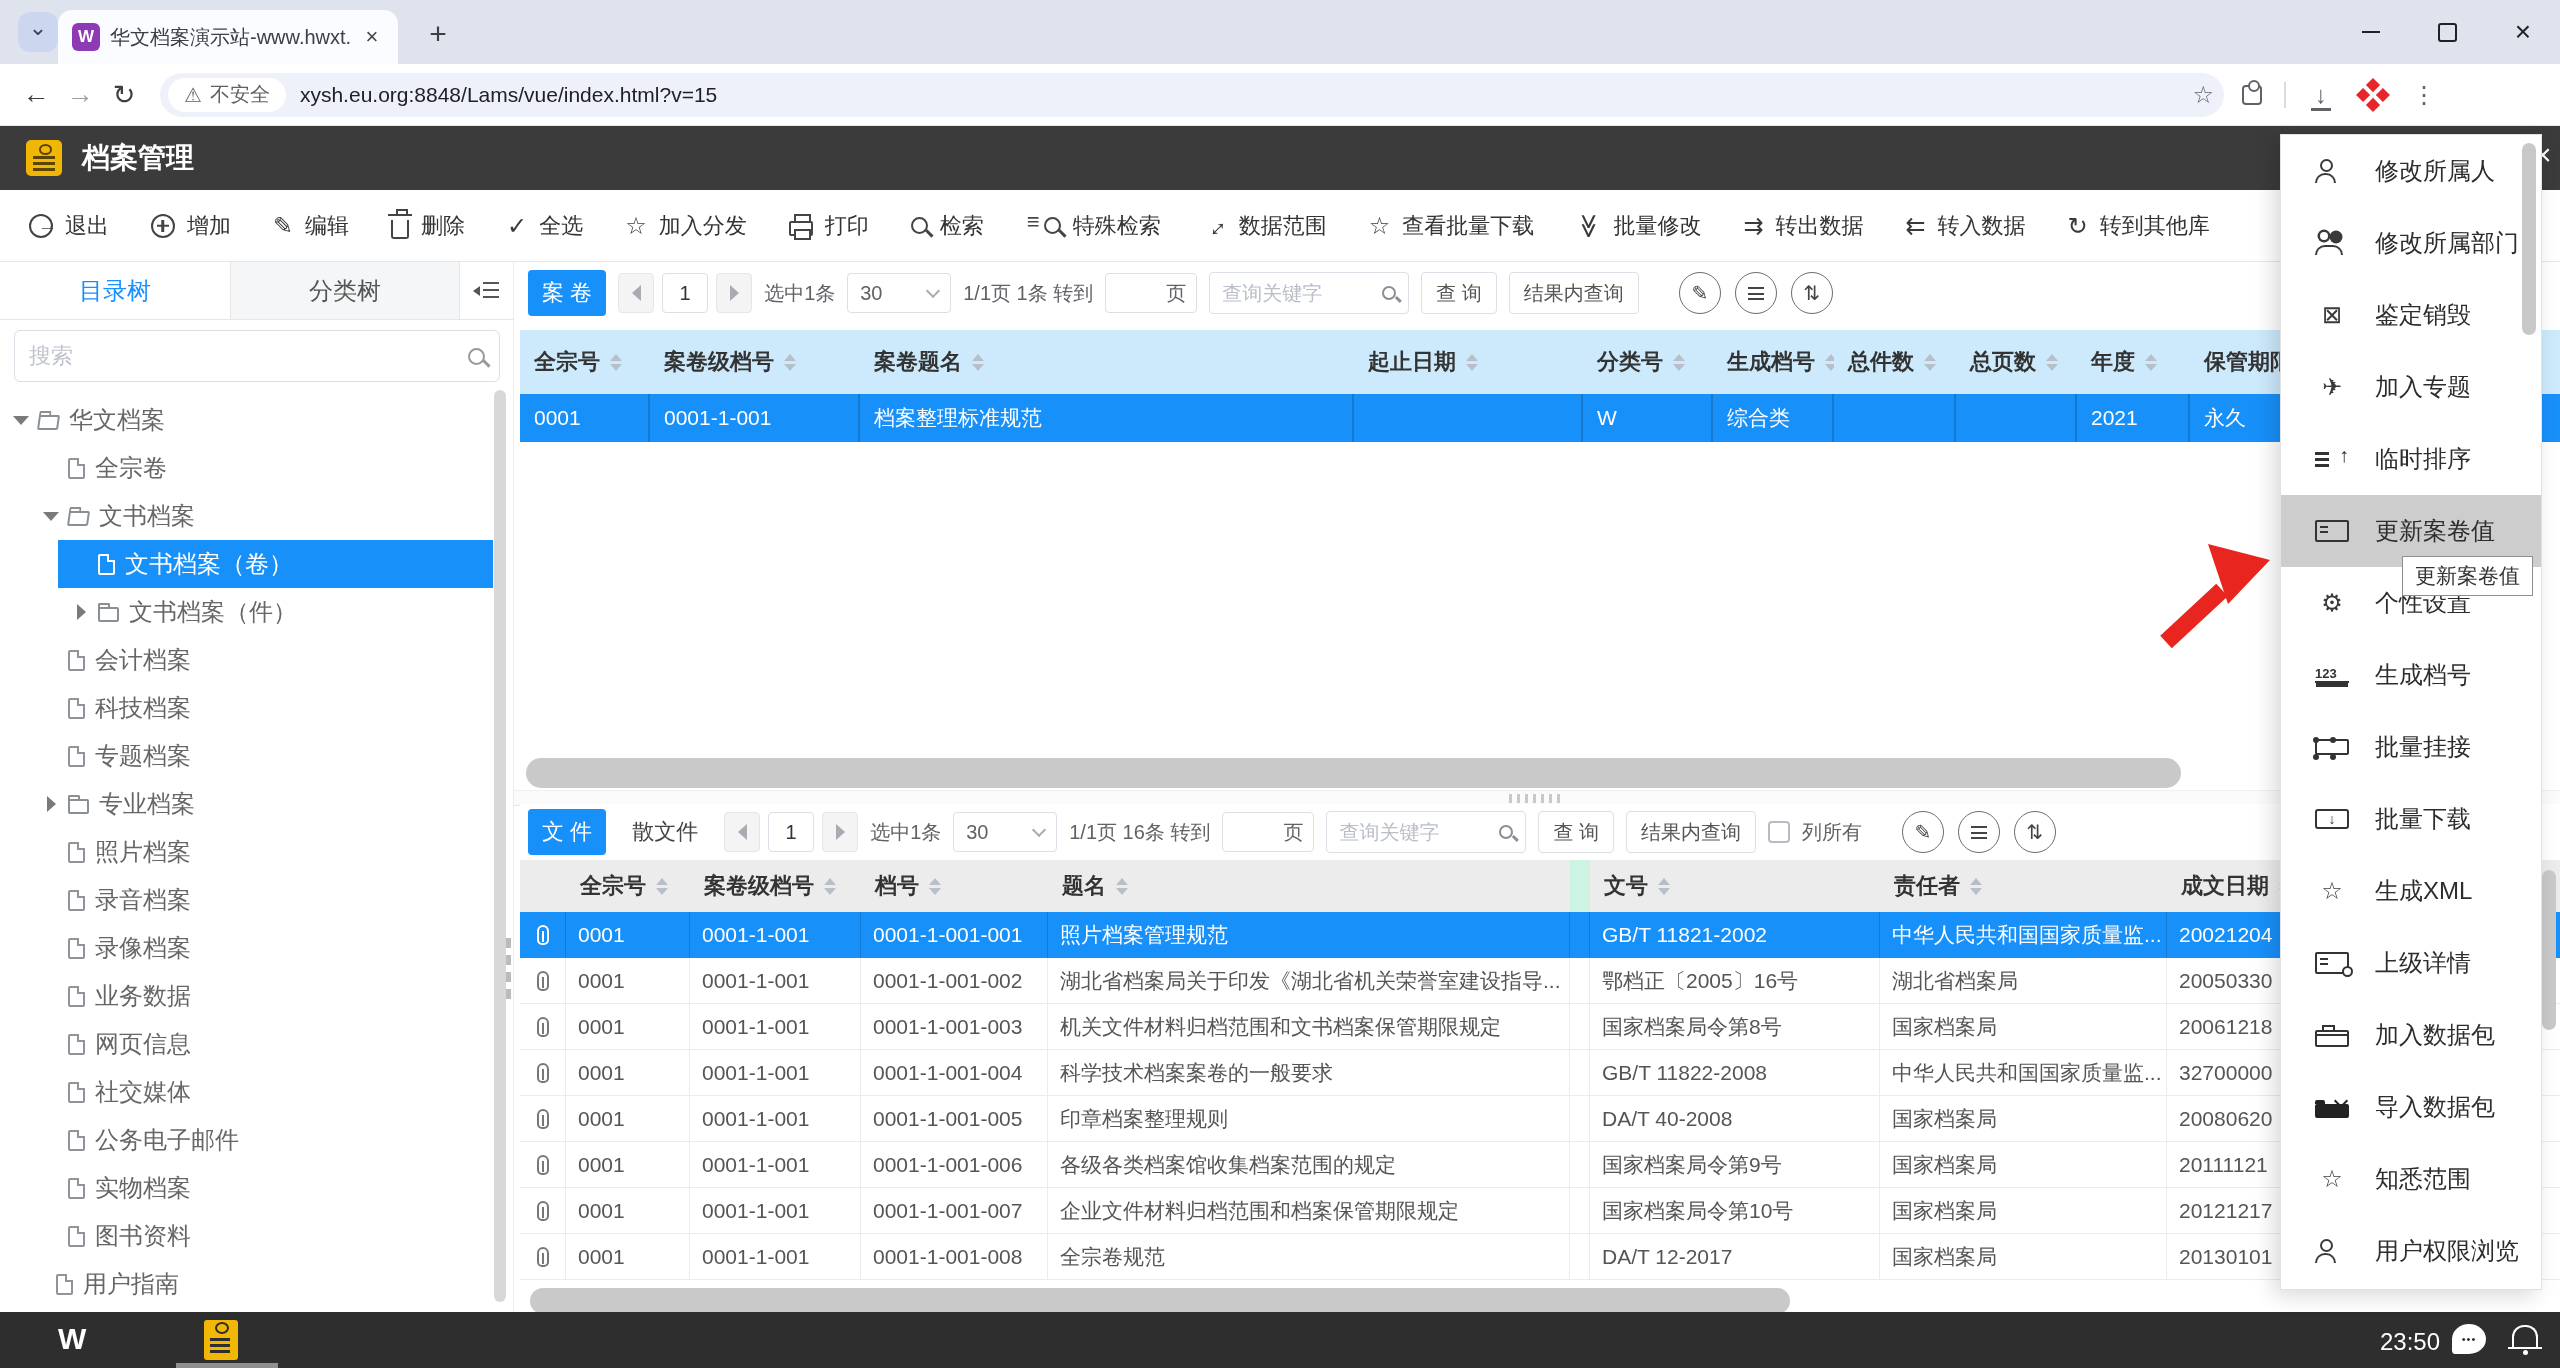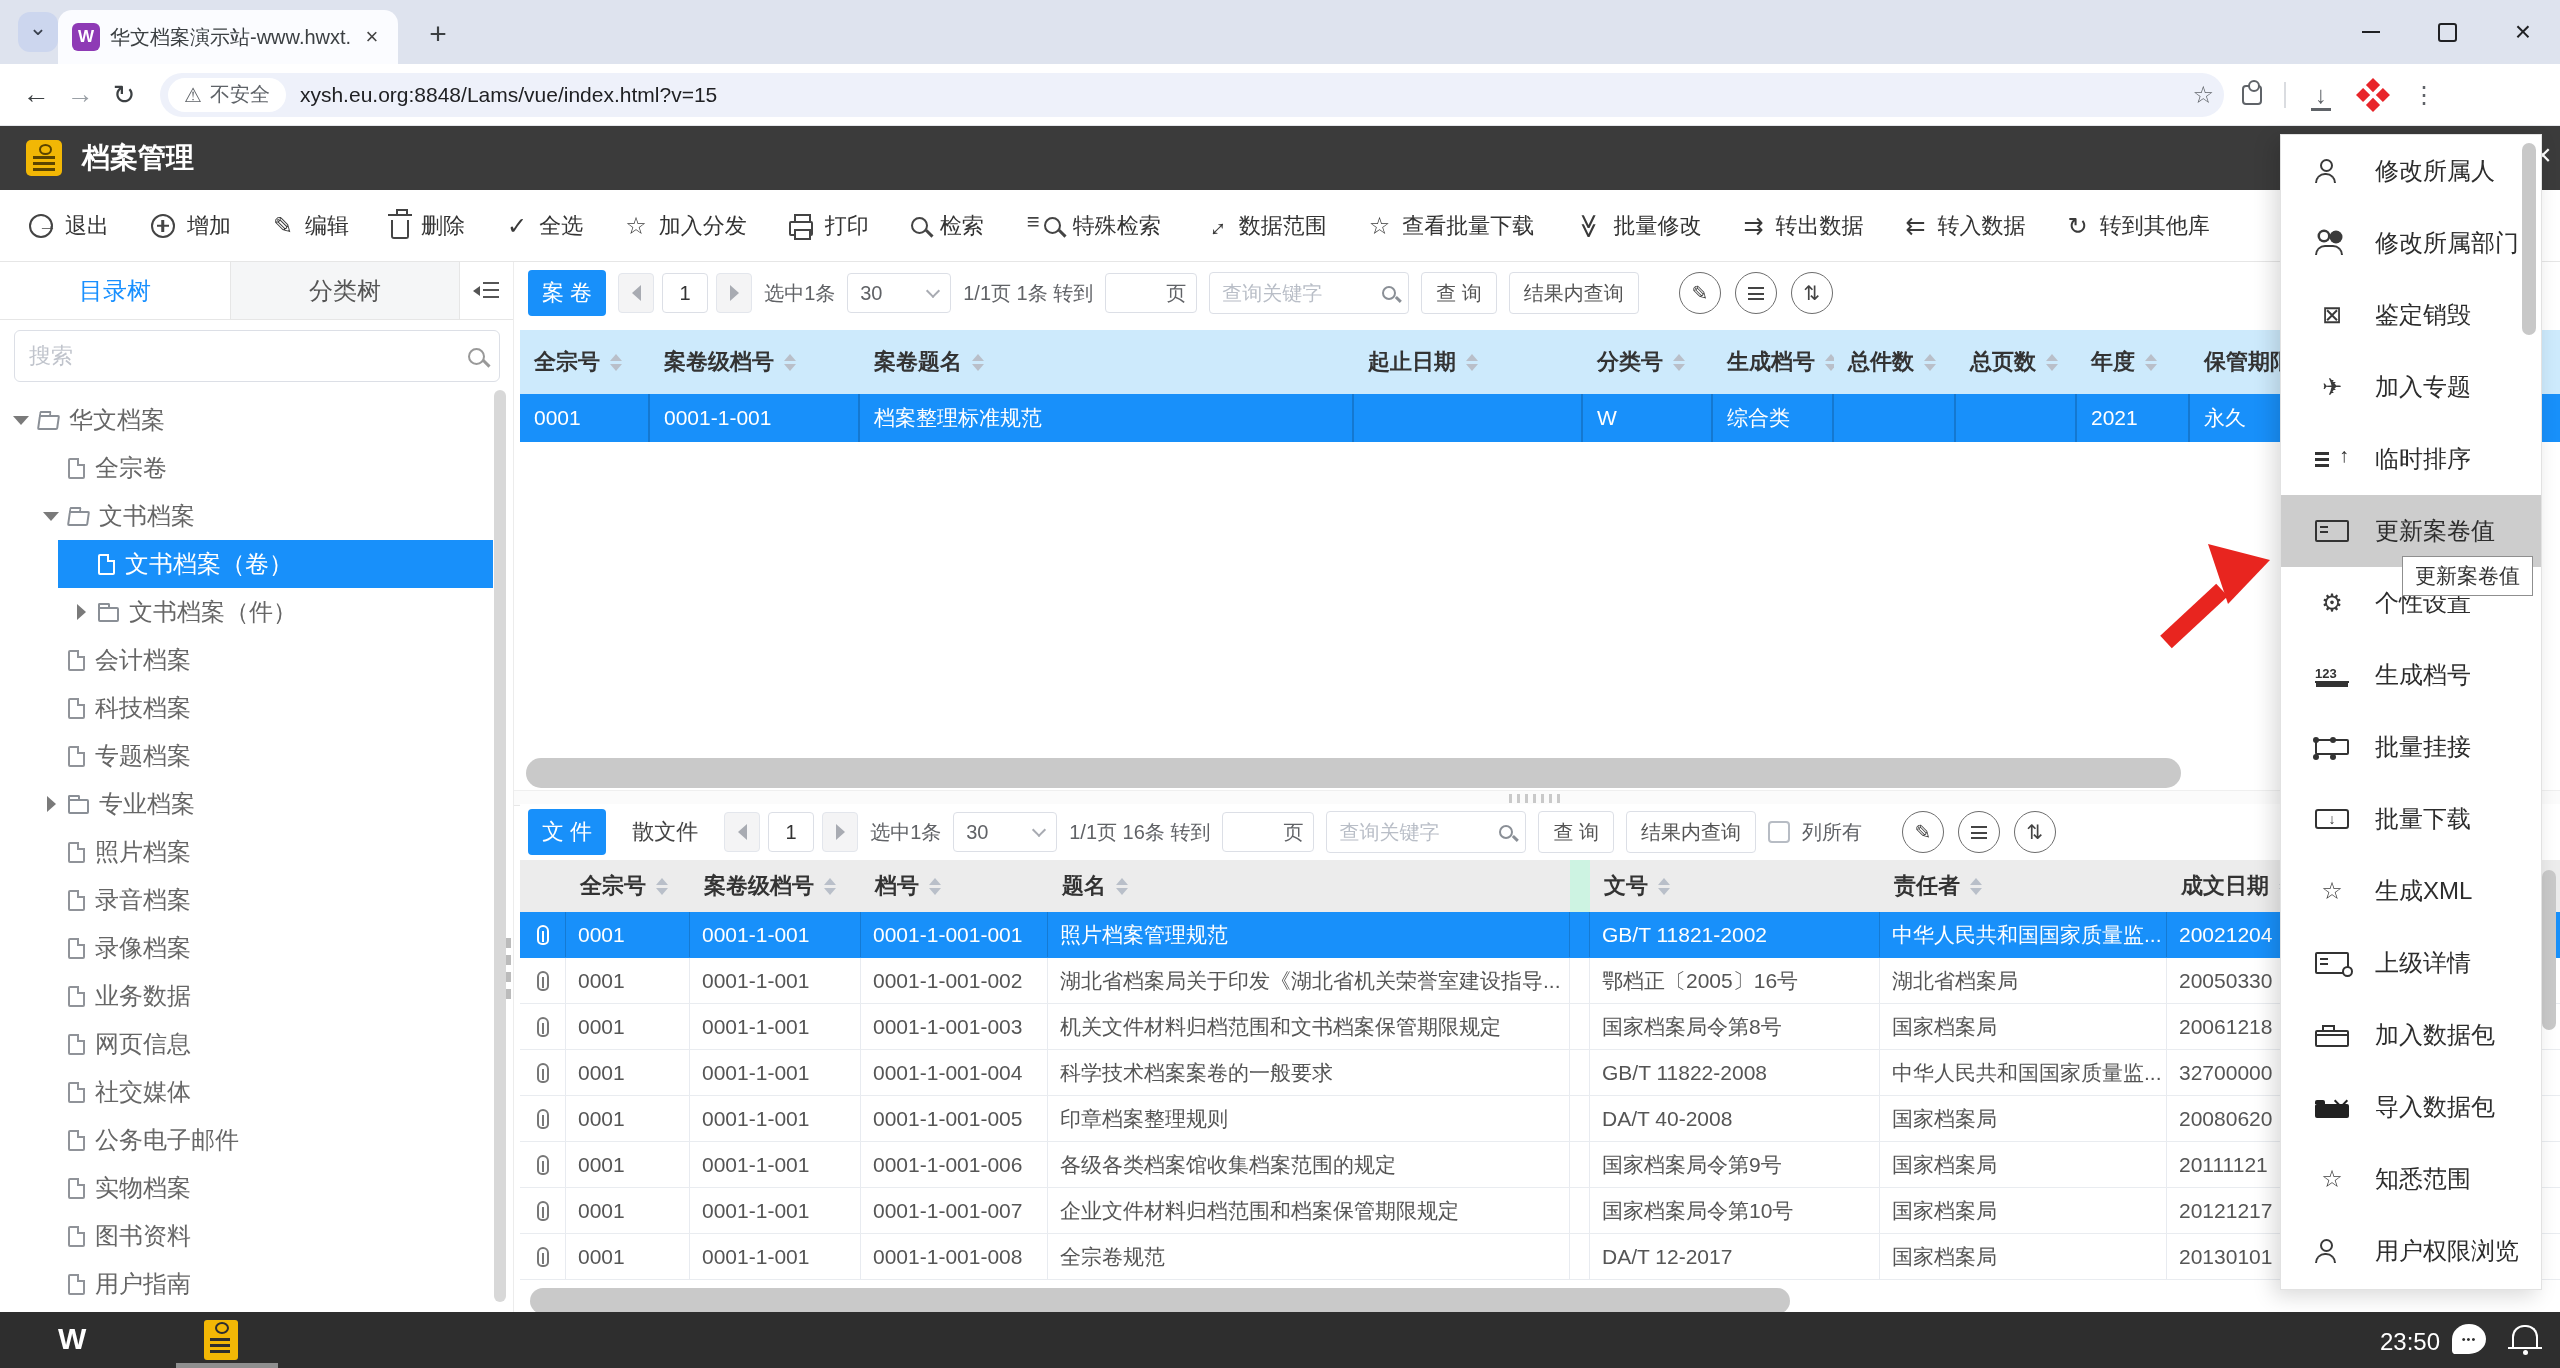--- a/index.html
+++ b/index.html
@@ -472,21 +472,21 @@
         <div class="tree-row" style="padding-left: 38px;">
           <span class="caret "></span>
           <span class="t-ic t-file"></span>
           <span class="tree-label">实物档案</span>
         </div>
         <div class="tree-row" style="padding-left: 38px;">
           <span class="caret "></span>
           <span class="t-ic t-file"></span>
           <span class="tree-label">图书资料</span>
         </div>
-        <div class="tree-row" style="padding-left: 38px;">
+        <div class="tree-row" style="padding-left: 26px;">
           <span class="caret "></span>
           <span class="t-ic t-file"></span>
           <span class="tree-label">用户指南</span>
         </div>
       </div>
   </div>
   <div class="tree-thumb"></div>
   <div class="side-grip"></div>
 
   <div class="panel" id="vol-panel">

